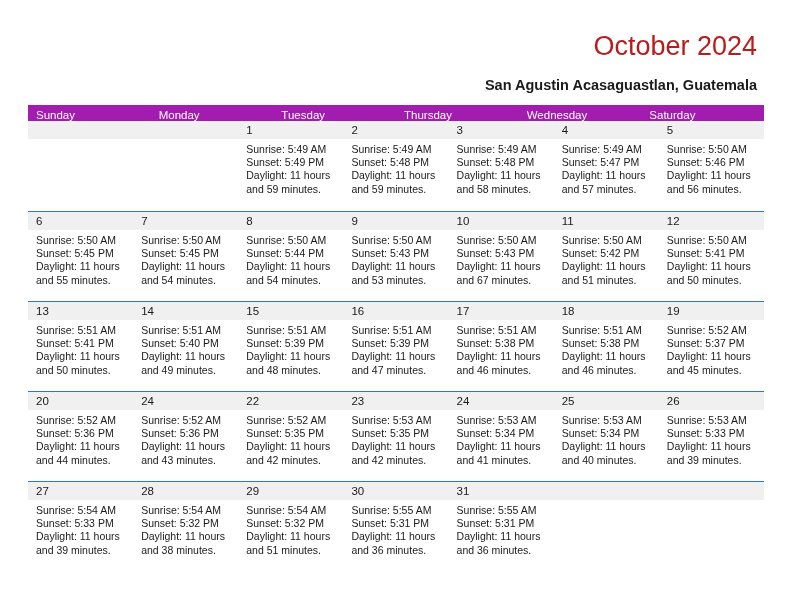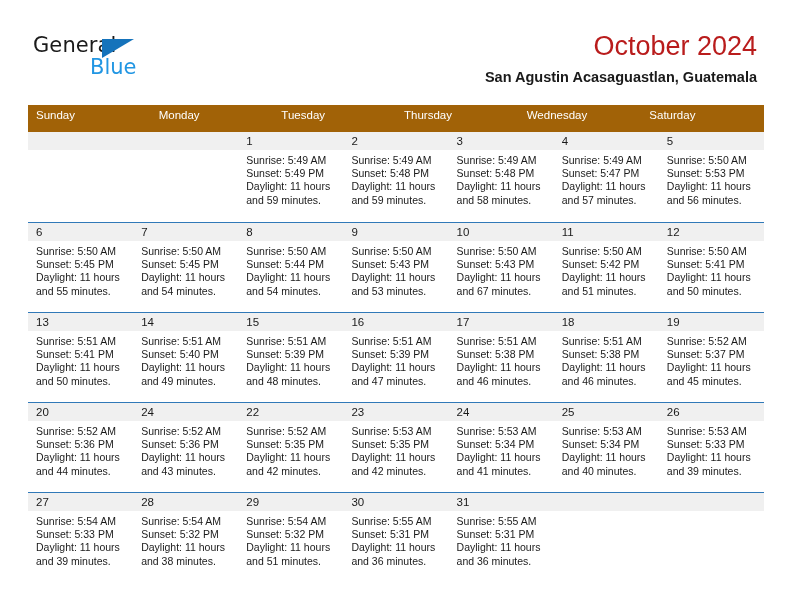--- a/index.html
+++ b/index.html
@@ -71,40 +71,40 @@
     text-align: right;
   }
   .cal-title {
     font-size: 27px;
     color: #b91c1c;
     font-weight: 400;
     line-height: 32px;
     white-space: nowrap;
   }
   .cal-subtitle {
-    margin-top: 6px;
+    margin-top: 14px;
     font-size: 14.5px;
     color: #1a1a1a;
     font-weight: bold;
     line-height: 18px;
     white-space: nowrap;
   }
 
   
   .calendar {
     position: absolute;
     left: 28px;
     top: 105px;
     width: 736px;
   }
   .weekday-row {
     display: flex;
     width: 736px;
-    background: #a16207;
-    height: 27px;
+    background: #a21caf;
+    height: 16px;
   }
   .weekday {
     flex: 1 1 0;
     color: #ffffff;
     font-size: 11.5px;
     line-height: 21px;
     padding-left: 8px;
     box-sizing: border-box;
     white-space: nowrap;
     overflow: hidden;
@@ -149,25 +149,20 @@
     background: #f0f0f0;
   }
 </style>
 </head>
 <body>
 
 <div class="page">
 
   <div class="header">
 
-    <div class="logo">
-      <span class="logo-general">General</span>
-      <span class="logo-triangle"></span>
-      <span class="logo-blue">Blue</span>
-    </div>
 
     <div class="title-block">
       <div class="cal-title">October 2024</div>
       <div class="cal-subtitle">San Agustin Acasaguastlan, Guatemala</div>
     </div>
 
   </div>
 
   <div class="calendar">
     <div class="weekday-row">
@@ -220,21 +215,21 @@
               <div class="day-line">Sunrise: 5:49 AM</div>
               <div class="day-line">Sunset: 5:47 PM</div>
               <div class="day-line">Daylight: 11 hours</div>
               <div class="day-line">and 57 minutes.</div>
             </div>
           </div>
           <div class="day-cell">
             <div class="day-num-band">5</div>
             <div class="day-body">
               <div class="day-line">Sunrise: 5:50 AM</div>
-              <div class="day-line">Sunset: 5:53 PM</div>
+              <div class="day-line">Sunset: 5:46 PM</div>
               <div class="day-line">Daylight: 11 hours</div>
               <div class="day-line">and 56 minutes.</div>
             </div>
           </div>
         </div>
         <div class="week-row">
           <div class="day-cell">
             <div class="day-num-band">6</div>
             <div class="day-body">
               <div class="day-line">Sunrise: 5:50 AM</div>

